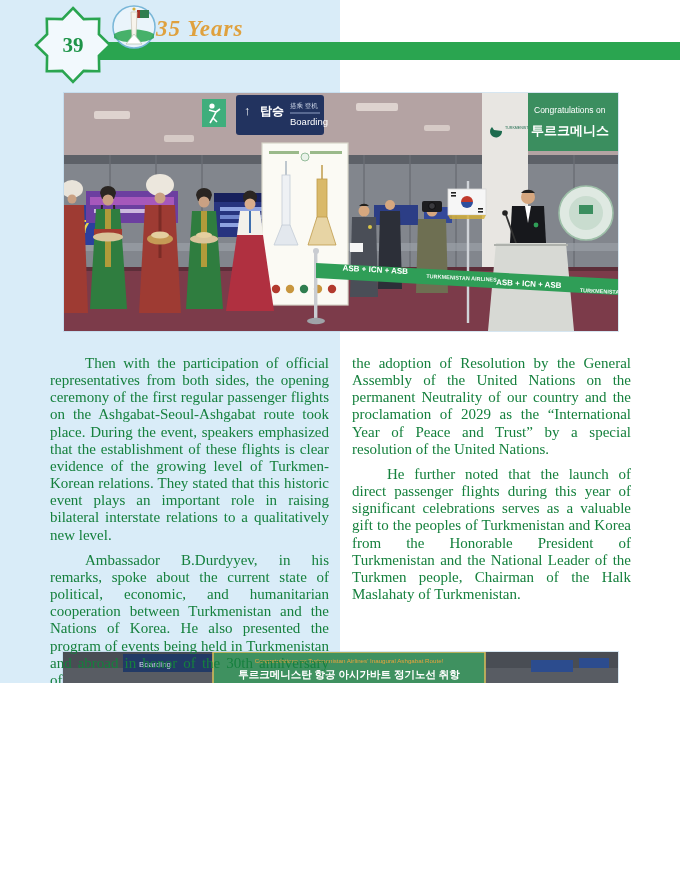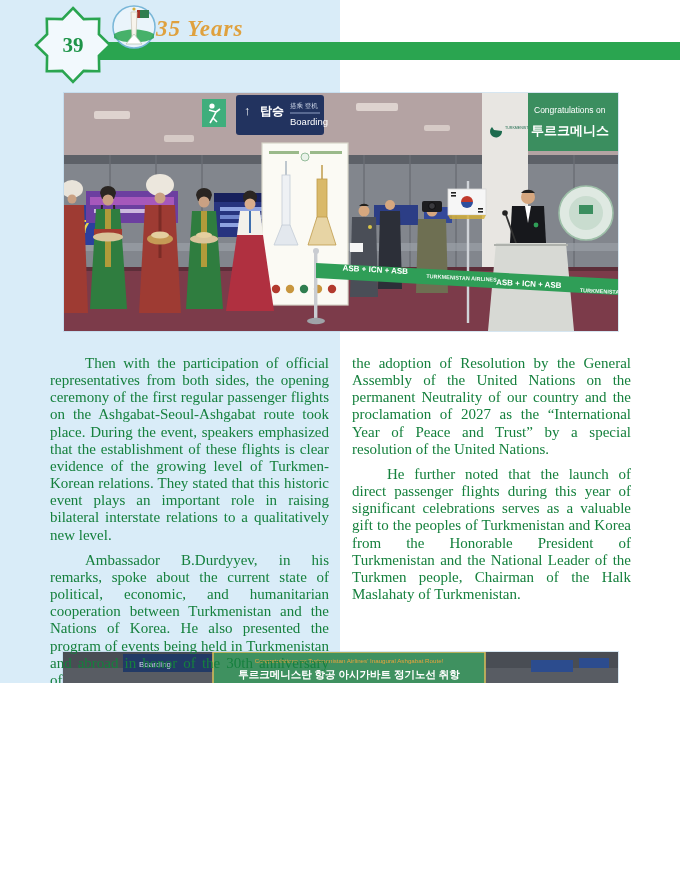--- a/index.html
+++ b/index.html
@@ -236,21 +236,21 @@
       </g>
     </g>
   </svg>
 
   <main class="article">
     <div class="col">
       <p class="indent">Then with the participation of official representatives from both sides, the opening ceremony of the first regular passenger flights on the Ashgabat-Seoul-Ashgabat route took place. During the event, speakers emphasized that the establishment of these flights is clear evidence of the growing level of Turkmen-Korean relations. They stated that this historic event plays an important role in raising bilateral interstate relations to a qualitatively new level.</p>
       <p class="indent">Ambassador B.Durdyyev, in his remarks, spoke about the current state of political, economic, and humanitarian cooperation between Turkmenistan and the Nations of Korea. He also presented the program of events being held in Turkmenistan and abroad in honor of the 30th anniversary of</p>
     </div>
     <div class="col">
-      <p>the adoption of Resolution by the General Assembly of the United Nations on the permanent Neutrality of our country and the proclamation of 2027 as the “International Year of Peace and Trust” by a special resolution of the United Nations.</p>
+      <p>the adoption of Resolution by the General Assembly of the United Nations on the permanent Neutrality of our country and the proclamation of 2029 as the “International Year of Peace and Trust” by a special resolution of the United Nations.</p>
       <p class="indent">He further noted that the launch of direct passenger flights during this year of significant celebrations serves as a valuable gift to the peoples of Turkmenistan and Korea from the Honorable President of Turkmenistan and the National Leader of the Turkmen people, Chairman of the Halk Maslahaty of Turkmenistan.</p>
     </div>
   </main>
 
   <svg class="photo photo-bottom" width="555" height="184" viewBox="0 0 555 184">
     <rect x="0" y="0" width="555" height="52" fill="#585c63"></rect>
     <rect x="0" y="0" width="555" height="16" fill="#494d54"></rect>
     <g>
       <rect x="60" y="2" width="92" height="18" fill="#223a66"></rect>
       <text x="76" y="15" font-size="8" fill="#cfd8ea">Boarding</text>

